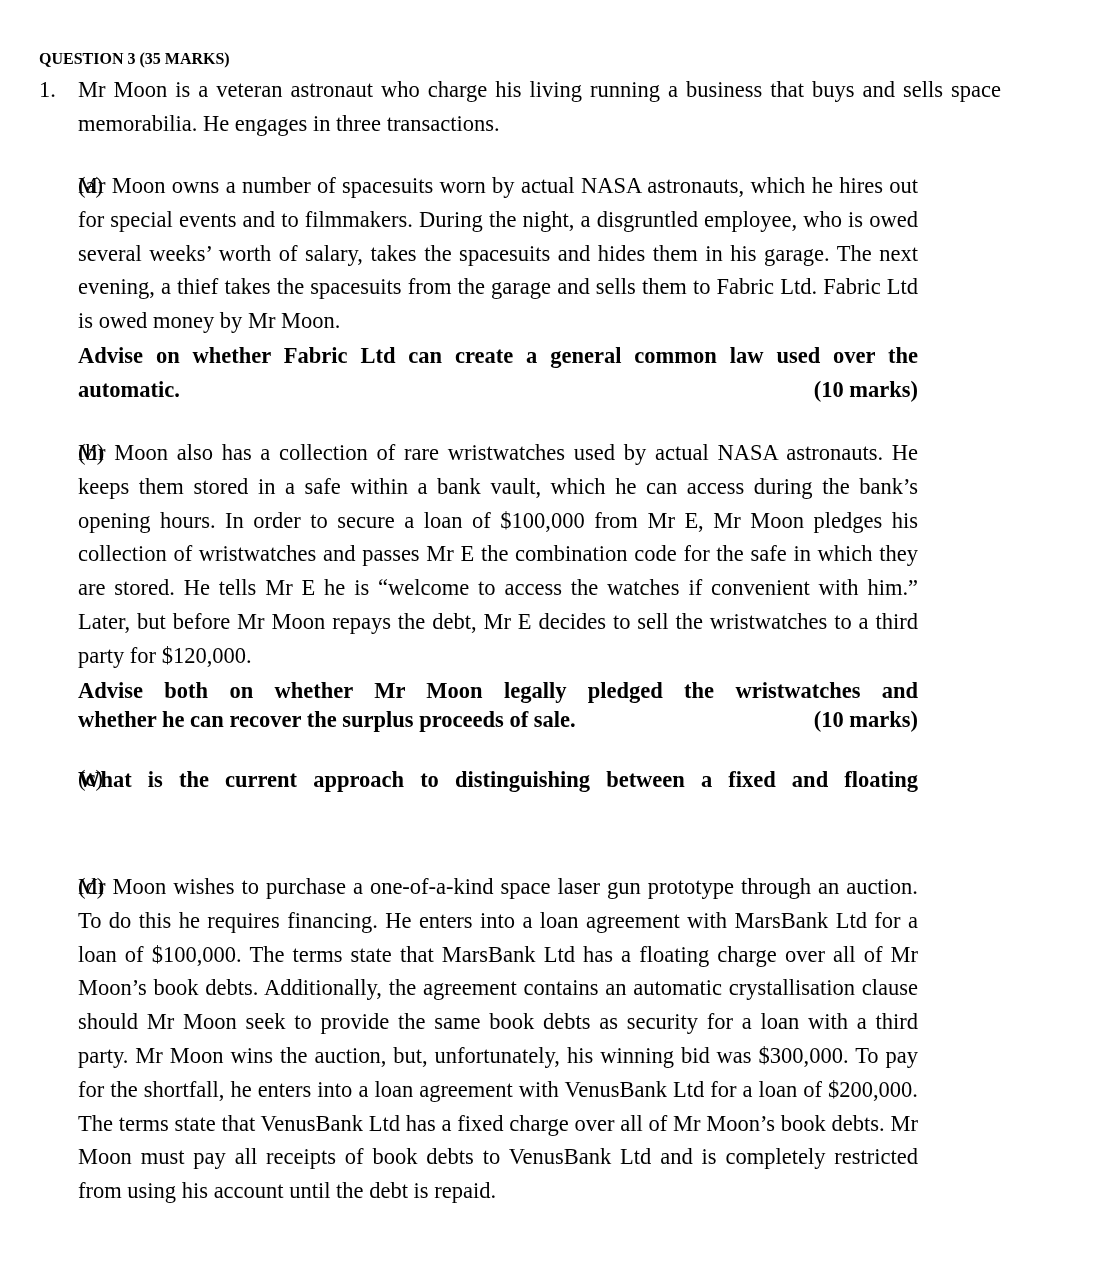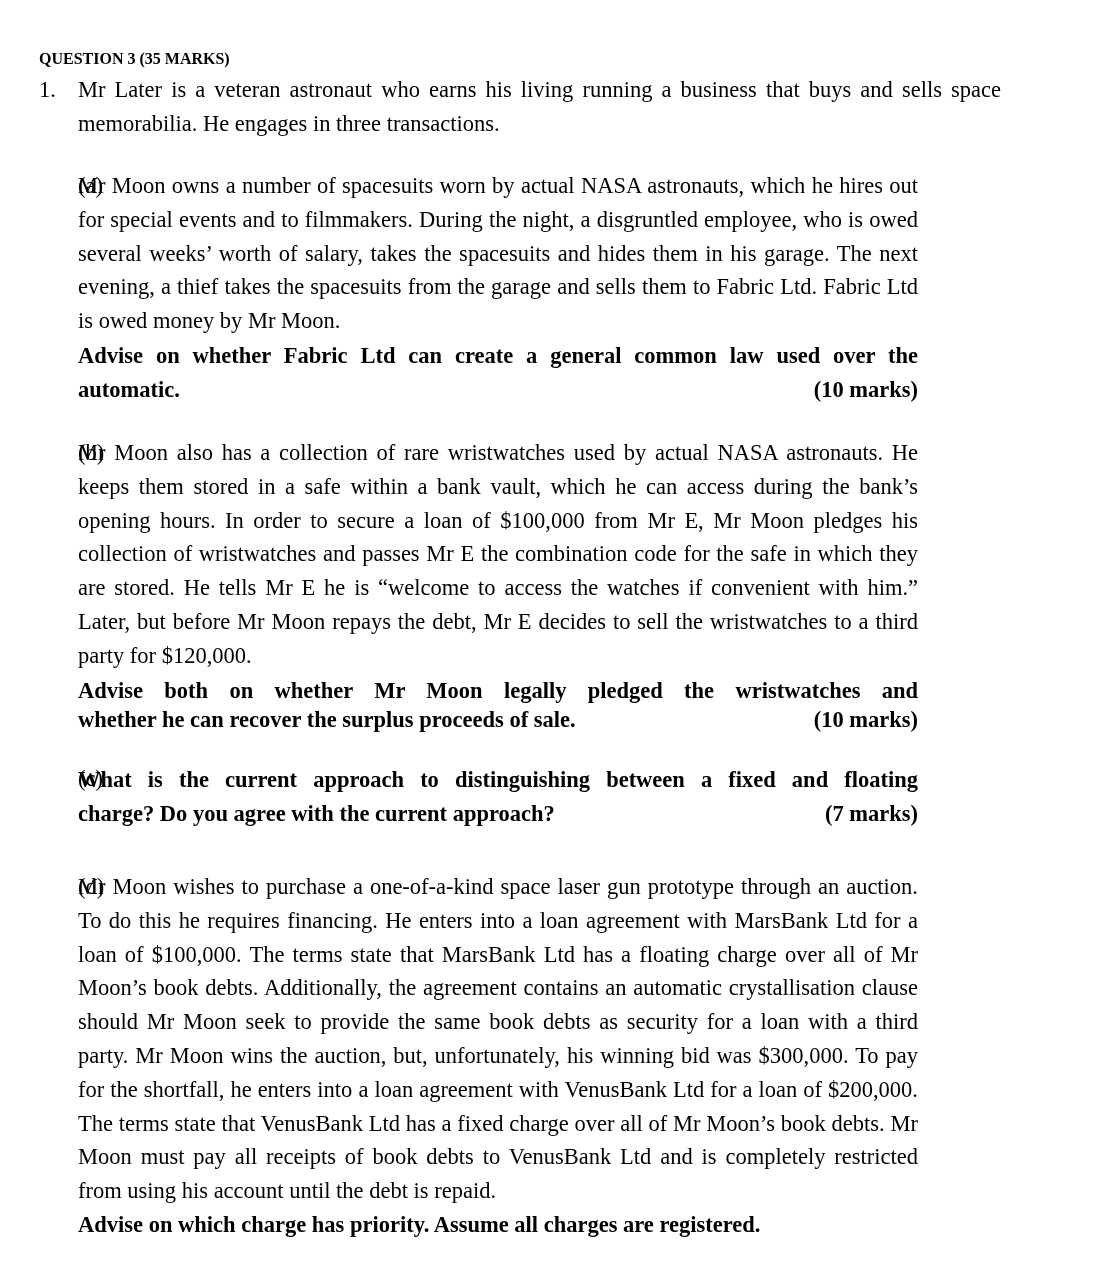--- a/index.html
+++ b/index.html
@@ -88,21 +88,21 @@
       white-space: normal;
     }
   </style>
 </head>
 <body>
 
 <div class="q-title">QUESTION 3 (35 MARKS)</div>
 
 <div class="intro">
   <span class="num">1.</span>
-  <div class="text para last-left">Mr Later is a veteran astronaut who earns his living running a business that buys and sells space memorabilia. He engages in three transactions.</div>
+  <div class="text para last-left">Mr Moon is a veteran astronaut who charge his living running a business that buys and sells space memorabilia. He engages in three transactions.</div>
 </div>
 
 <div class="item" style="top:169px;">
   <span class="label">(a)</span>
   <div class="body">
     <div class="para last-left">Mr Moon owns a number of spacesuits worn by actual NASA astronauts, which he hires out for special events and to filmmakers. During the night, a disgruntled employee, who is owed several weeks’ worth of salary, takes the spacesuits and hides them in his garage. The next evening, a thief takes the spacesuits from the garage and sells them to Fabric Ltd. Fabric Ltd is owed money by Mr Moon.</div>
     <div class="instr">
       <span class="justified-line">Advise on whether Fabric Ltd can create a general common law used over the</span>
       <div class="marks-line">
         <span>automatic.</span>
@@ -124,27 +124,22 @@
       </div>
     </div>
   </div>
 </div>
 
 <div class="item" style="top:762px;">
   <span class="label">(c)</span>
   <div class="body">
     <div class="instr">
       <span class="justified-line">What is the current approach to distinguishing between a fixed and floating</span>
-      <div class="marks-line">
-        <span>charge? Do you agree with the current approach?</span>
-        <span class="marks">(7 marks)</span>
-      </div>
     </div>
   </div>
 </div>
 
 <div class="item" style="top:870px;">
   <span class="label">(d)</span>
   <div class="body">
     <div class="para last-left">Mr Moon wishes to purchase a one-of-a-kind space laser gun prototype through an auction. To do this he requires financing. He enters into a loan agreement with MarsBank Ltd for a loan of $100,000. The terms state that MarsBank Ltd has a floating charge over all of Mr Moon’s book debts. Additionally, the agreement contains an automatic crystallisation clause should Mr Moon seek to provide the same book debts as security for a loan with a third party. Mr Moon wins the auction, but, unfortunately, his winning bid was $300,000. To pay for the shortfall, he enters into a loan agreement with VenusBank Ltd for a loan of $200,000. The terms state that VenusBank Ltd has a fixed charge over all of Mr Moon’s book debts. Mr Moon must pay all receipts of book debts to VenusBank Ltd and is completely restricted from using his account until the debt is repaid.</div>
-    <div class="instr" style="margin-top:0;">Advise on which charge has priority. Assume all charges are registered.</div>
   </div>
 </div>
 
 </body></html>

